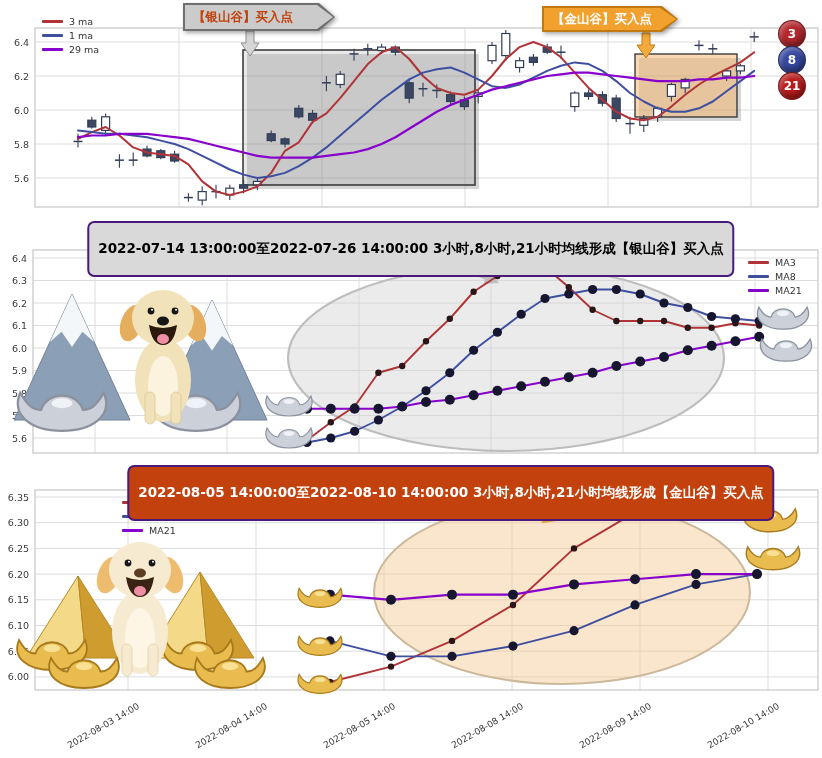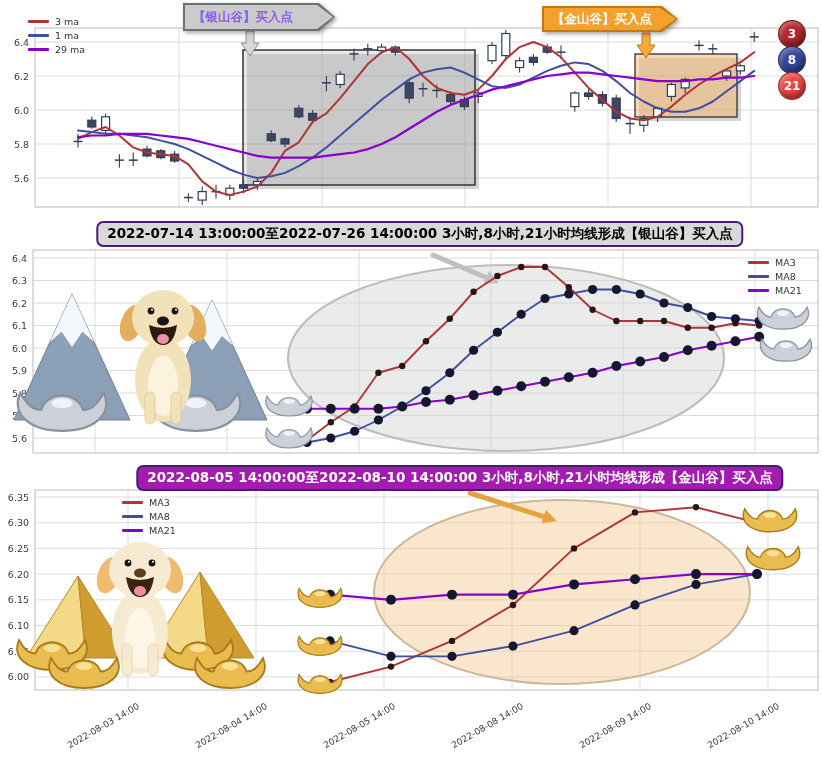--- a/index.html
+++ b/index.html
@@ -12,34 +12,34 @@
   .llabel{font-size:9.5px;color:#333;white-space:nowrap;}
   .callout{position:absolute;z-index:6;filter:drop-shadow(2px 2px 2px rgba(0,0,0,.35));}
   .shape-border,.shape-fill{position:absolute;
      clip-path:polygon(0 0,calc(100% - 16px) 0,100% 50%,calc(100% - 16px) 100%,0 100%);}
   .shape-border{inset:0;}
   .shape-fill{inset:2px;}
   .callout .txt{position:relative;z-index:1;display:flex;align-items:center;height:100%;
      padding:0 26px 0 10px;font-size:12.5px;font-weight:bold;white-space:nowrap;}
   #callout-silver .shape-border{background:#6f6f6f;}
   #callout-silver .shape-fill{background:#cbcbcb;}
-  #callout-silver .txt{color:#8b5cf6;}
+  #callout-silver .txt{color:#c2410c;}
   #callout-gold .shape-border{background:#c07a10;}
   #callout-gold .shape-fill{background:#f2a12e;}
   #callout-gold .txt{color:#ffffff;}
   .panel-title{position:absolute;transform:translateX(-50%);white-space:nowrap;z-index:6;
-     font-size:13.5px;font-weight:bold;padding:2px 9px;border:2.5px solid #4a1a7a;border-radius:7px;margin-left:9px;}
+     font-size:13.5px;font-weight:bold;padding:17px 9px;border:2.5px solid #4a1a7a;border-radius:7px;}
   #title-silver{background:#d9d9d9;color:#000;}
-  #title-gold{background:#a21caf;color:#fff;}
+  #title-gold{background:#c2410c;color:#fff;}
   .badge{position:absolute;width:26px;height:26px;border-radius:50%;color:#fff;text-align:center;
      font-size:12px;font-weight:bold;line-height:26px;z-index:6;border:1px solid rgba(0,0,0,.35);
      box-shadow:inset -2px -4px 5px rgba(0,0,0,.38),inset 2px 3px 4px rgba(255,255,255,.3);}
   #badge-3{background:#b3272d;}
   #badge-8{background:#37479e;}
-  #badge-21{background:#ef4444;}
+  #badge-21{background:#b91c1c;}
 </style>
 </head>
 <body>
 
 <div id="stage">
   <svg id="chart-svg" width="822" height="758" viewBox="0 0 822 758">
       <g>
         <line x1="179" y1="28" x2="179" y2="207" stroke="#dcdcdc" stroke-width="1"></line>
         <line x1="322" y1="28" x2="322" y2="207" stroke="#dcdcdc" stroke-width="1"></line>
         <line x1="465" y1="28" x2="465" y2="207" stroke="#dcdcdc" stroke-width="1"></line>
@@ -431,21 +431,21 @@
           <path d="M-22,-8 C-18,-1 -15,1 -11,1 C-8,-9 8,-9 11,1 C15,1 18,-1 22,-8 C27,4 16,12 0,12 C-16,12 -27,4 -22,-8 Z" fill="#e9bc4f" stroke="#a87a1c" stroke-width="1.2"></path>
           <ellipse cx="0" cy="-2.5" rx="5.5" ry="2.6" fill="#f9e49b" opacity="0.9"></ellipse>
         </g>
         <g transform="translate(773 556) scale(1.15)">
           <path d="M-22,-8 C-18,-1 -15,1 -11,1 C-8,-9 8,-9 11,1 C15,1 18,-1 22,-8 C27,4 16,12 0,12 C-16,12 -27,4 -22,-8 Z" fill="#e9bc4f" stroke="#a87a1c" stroke-width="1.2"></path>
           <ellipse cx="0" cy="-2.5" rx="5.5" ry="2.6" fill="#f9e49b" opacity="0.9"></ellipse>
         </g>
       </g>
     </svg>
 
-  <div class="legend" id="legend-top" style="left:28px;top:15px;justify-content:center;">
+  <div class="legend" id="legend-top" style="left:42px;top:15px;justify-content:center;">
     <div class="lrow">
       <span class="swatch" style="background: rgb(176, 52, 55);"></span>
       <span class="llabel">3 ma</span>
     </div>
     <div class="lrow">
       <span class="swatch" style="background: rgb(63, 79, 160);"></span>
       <span class="llabel">1 ma</span>
     </div>
     <div class="lrow">
       <span class="swatch" style="background: rgb(136, 0, 204);"></span>

